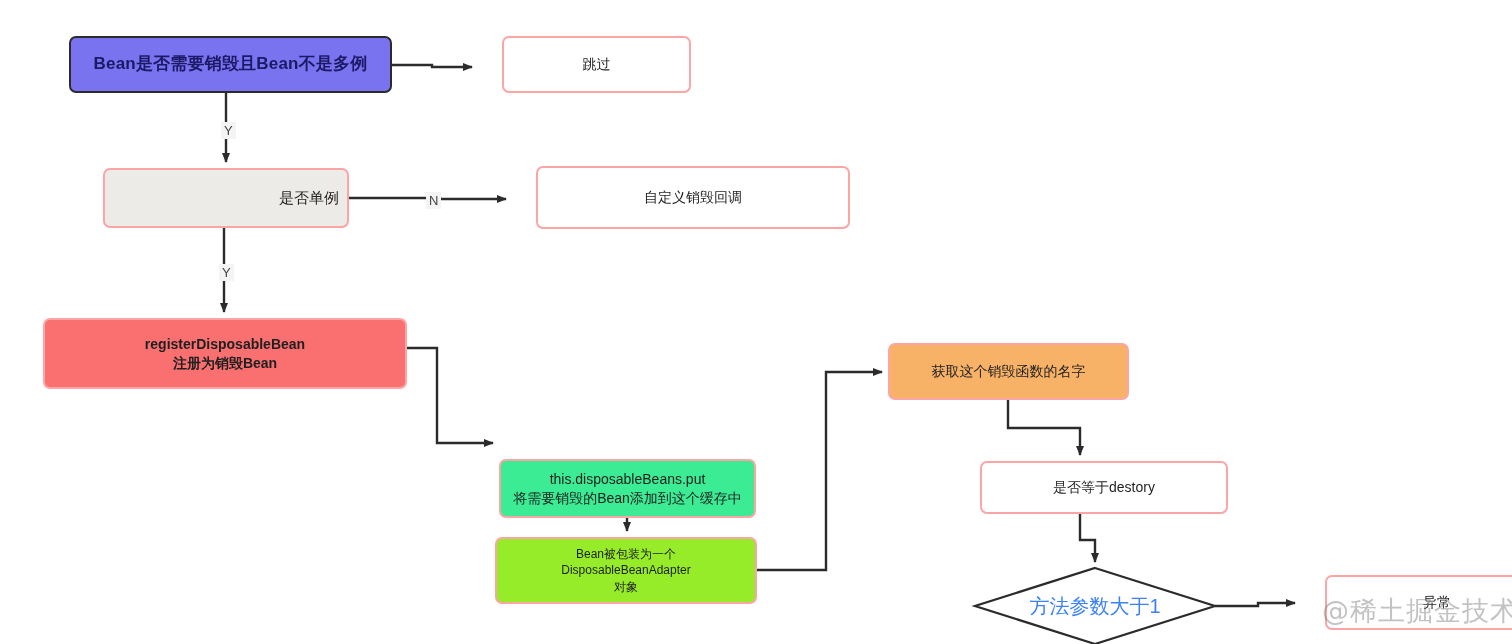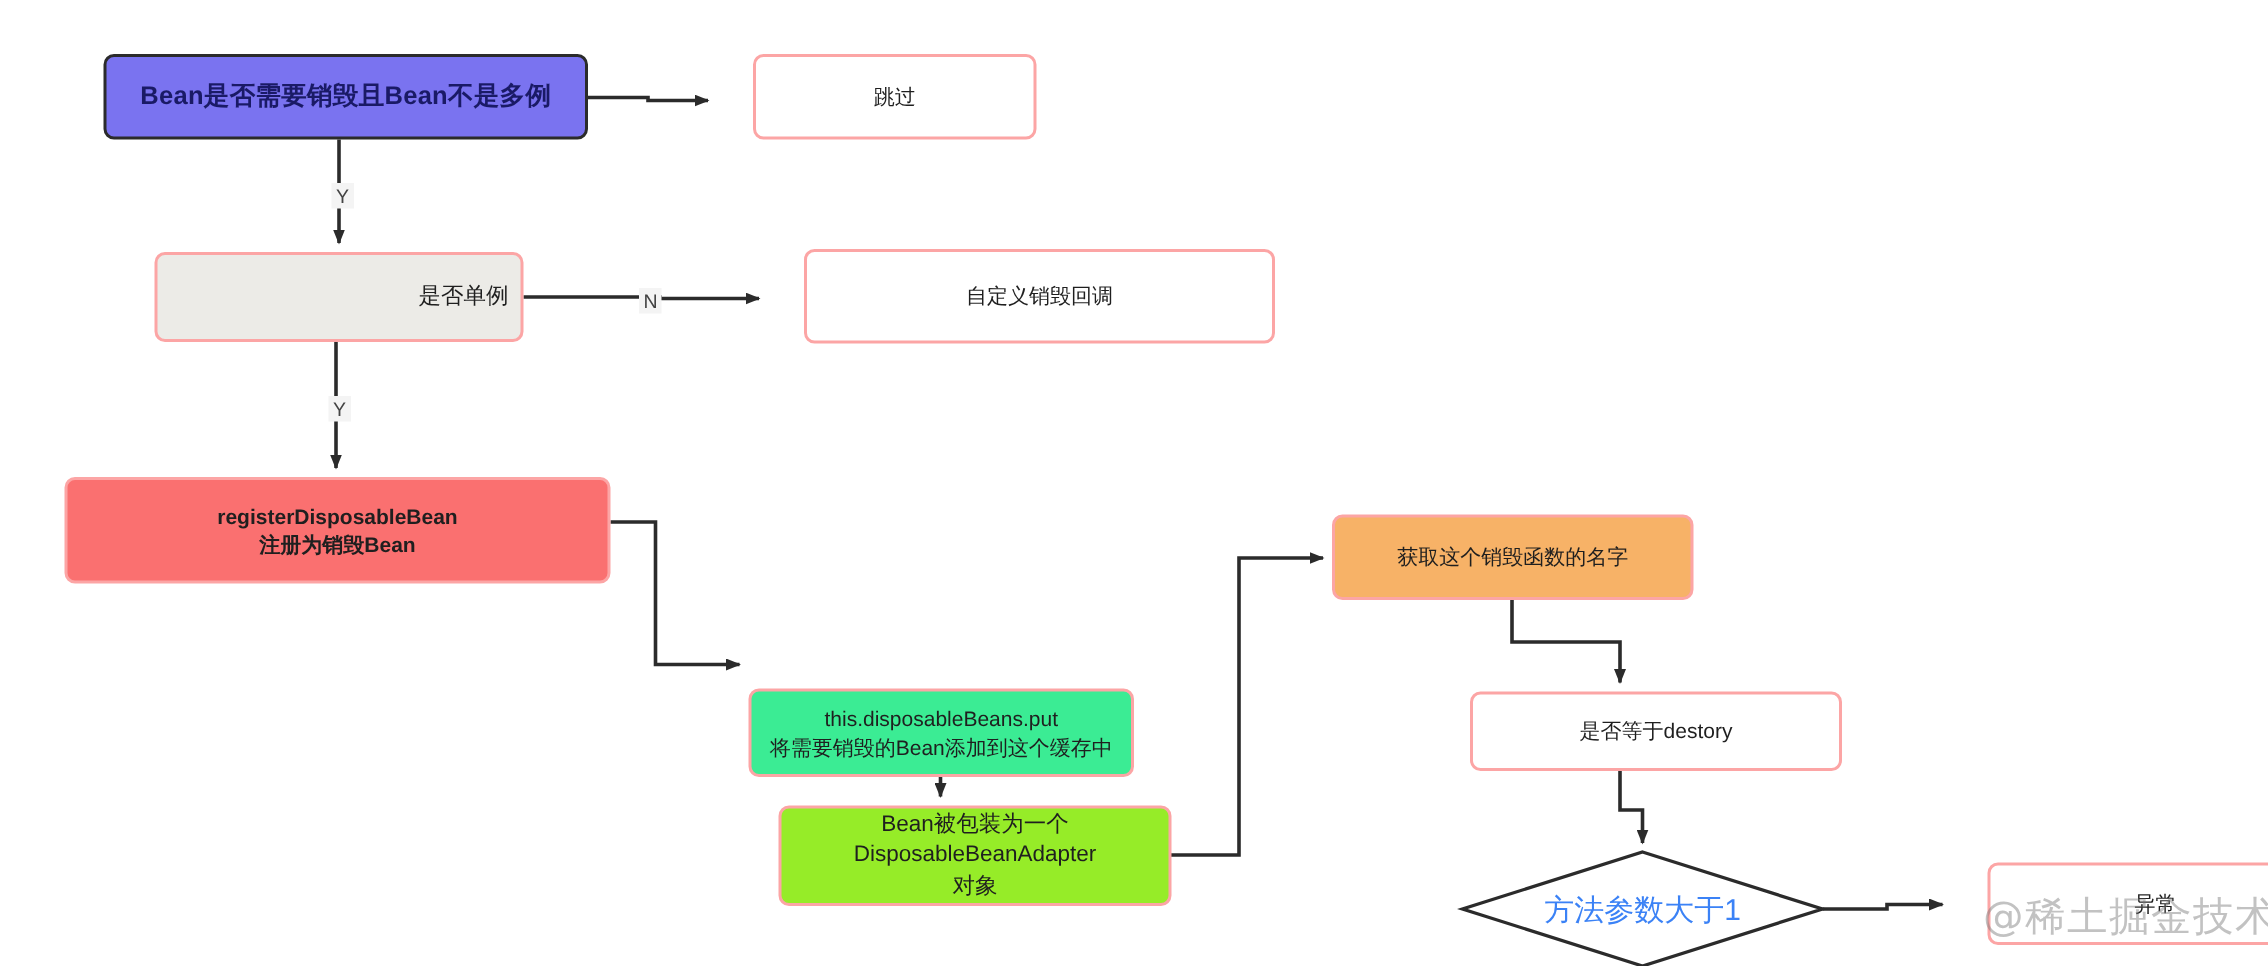--- a/index.html
+++ b/index.html
@@ -67,22 +67,21 @@
     background: #fa7070;
     font-weight: bold;
     font-size: 14px;
   }
   .n-spring {
     background: #3bec94;
     font-size: 14px;
   }
   .n-green {
     background: #96ec28;
-    font-size: 15px;
-    margin-left: 24px;
+    font-size: 12px;
   }
   .n-orange {
     background: #f7b267;
     font-size: 14px;
   }
   .n-diamond-label {
     position: absolute;
     display: flex;
     align-items: center;
     justify-content: center;

